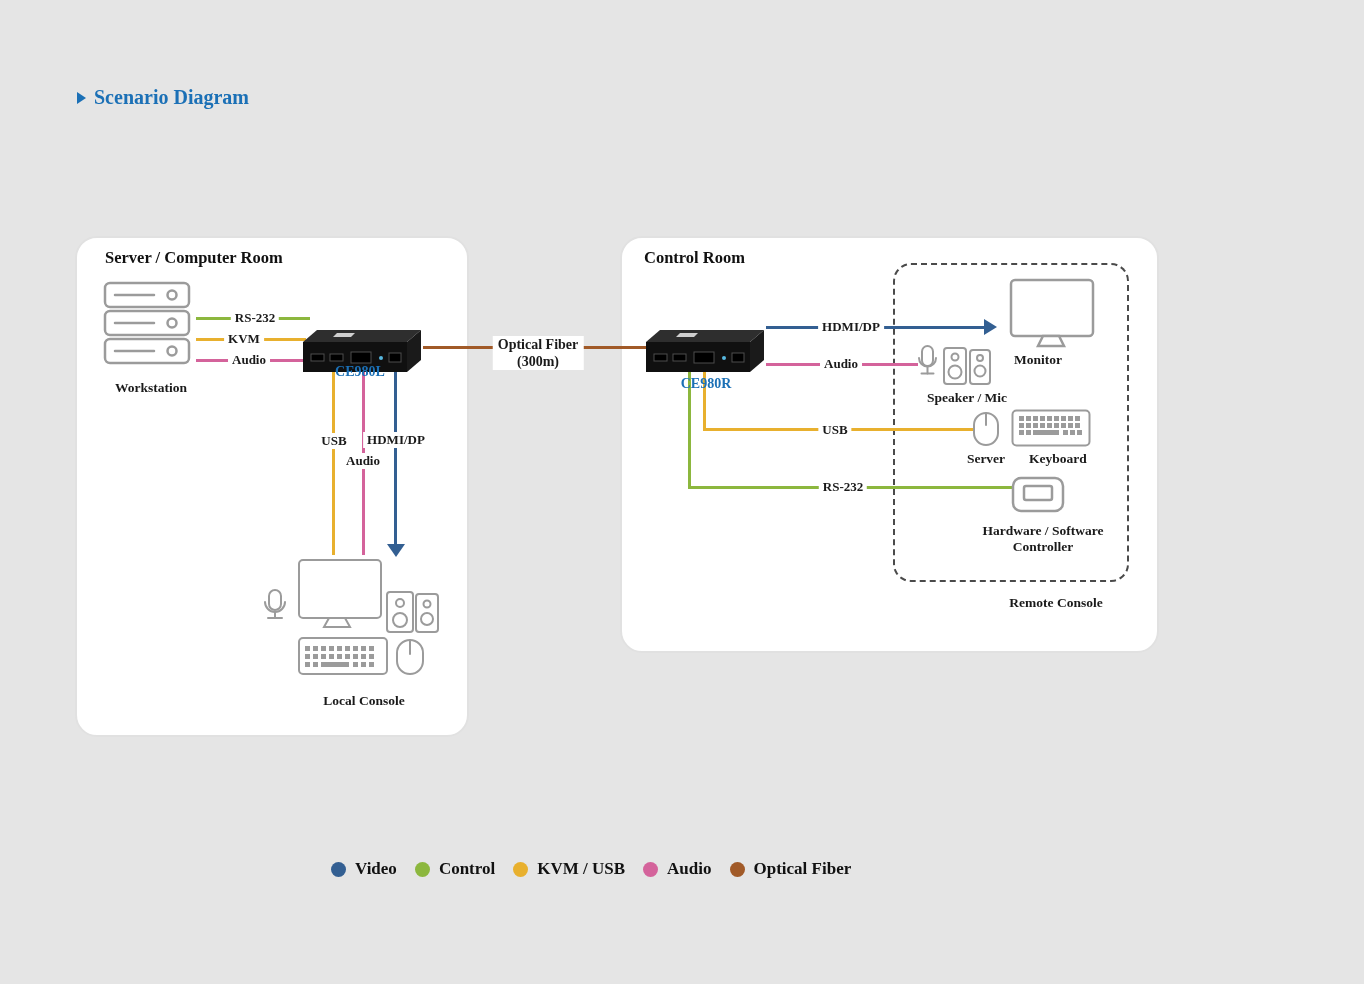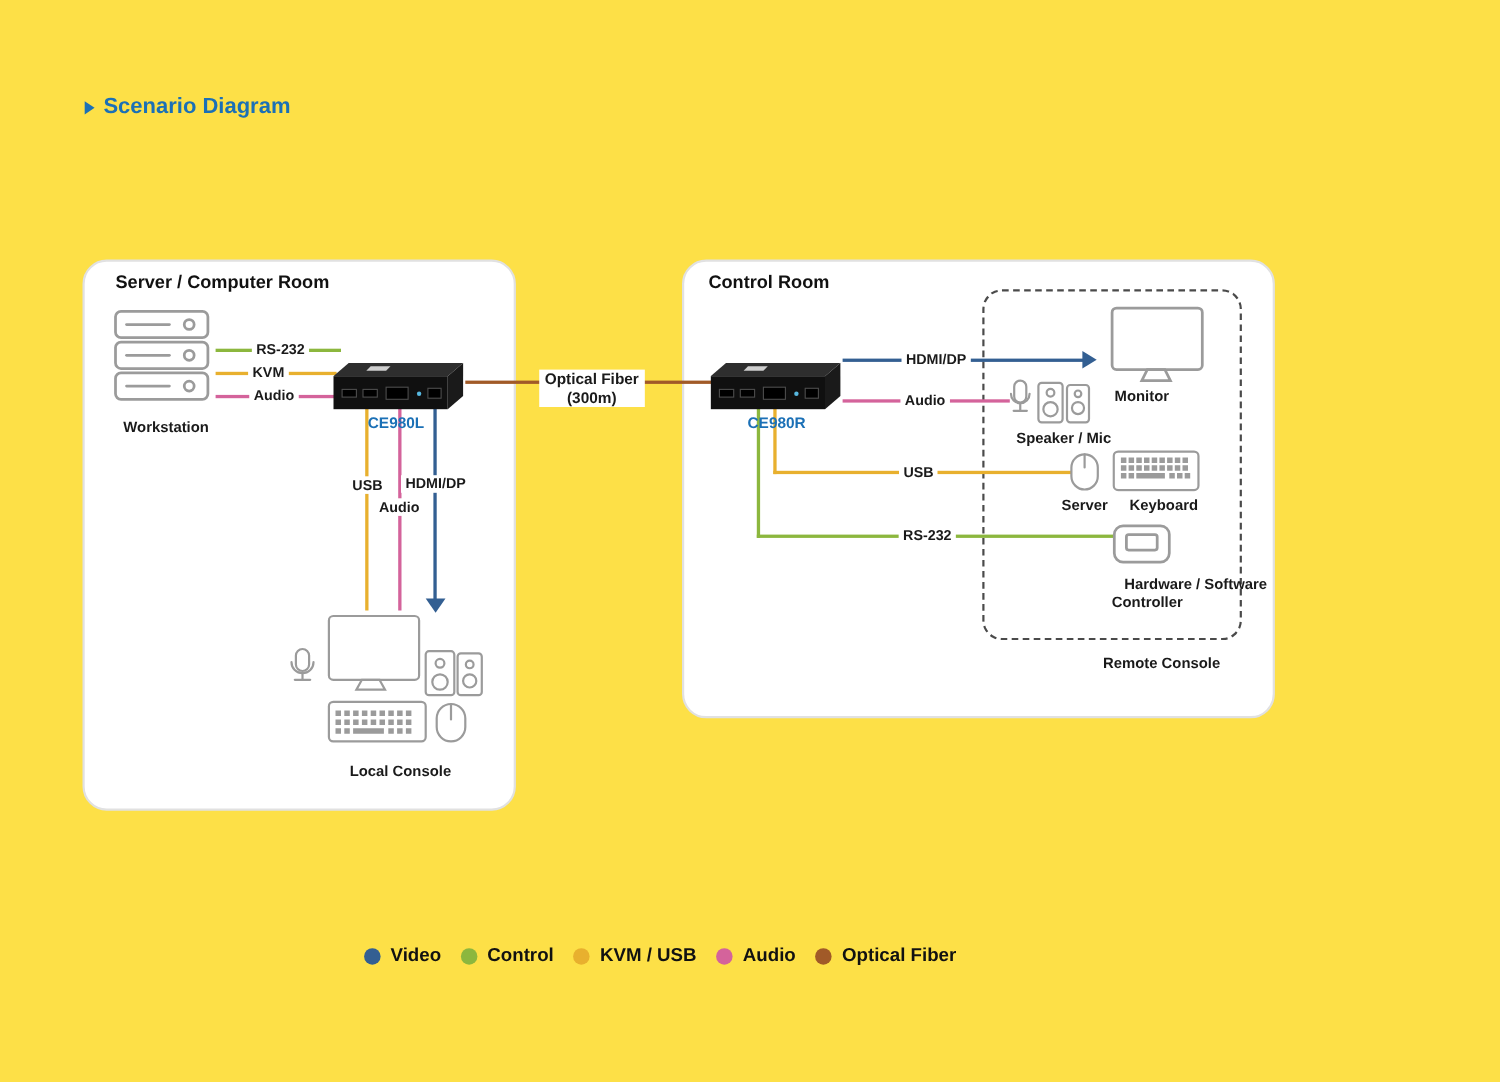--- a/index.html
+++ b/index.html
@@ -1,18 +1,18 @@
 <!DOCTYPE html>
 <html><head>
 <meta charset="utf-8">
 <style>
   html,body { margin:0; padding:0; background:#fff; }
   .page {
-    position:relative; width:1364px; height:984px; background:#fde047;
-    font-family:Liberation Sans, sans-serif; color:#1a1a1a; overflow:hidden;
+    position:relative; width:1364px; height:984px; background:#e5e5e5;
+    font-family:Liberation Serif, serif; color:#1a1a1a; overflow:hidden;
   }
 
   
   .main-title { position:absolute; left:94px; top:86px; font-size:20px; font-weight:bold; color:#1b70b6; }
   .title-bullet { position:absolute; left:77px; top:92px; width:0; height:0;
     border-left:9px solid #1b70b6; border-top:6px solid transparent; border-bottom:6px solid transparent; }
 
   
   .room-box { position:absolute; border:2px solid #e1e1e1; border-radius:22px; background:#fff; z-index:0; }
   .room-title { position:absolute; font-size:16.5px; font-weight:bold; color:#111; z-index:3; white-space:nowrap; }
@@ -85,21 +85,21 @@
     <polygon points="14,2 118,2 104,14 0,14" fill="#2e2e2e"></polygon>
     <polygon points="104,14 118,2 118,32 104,44" fill="#1a1a1a"></polygon>
     <rect x="0" y="14" width="104" height="30" fill="#101010"></rect>
     <polygon points="34,5 52,5 48,9 30,9" fill="#cfcfcf"></polygon>
     <rect x="8" y="26" width="13" height="7" fill="#000" stroke="#4d4d4d"></rect>
     <rect x="27" y="26" width="13" height="7" fill="#000" stroke="#4d4d4d"></rect>
     <rect x="48" y="24" width="20" height="11" fill="#000" stroke="#4d4d4d"></rect>
     <circle cx="78" cy="30" r="2" fill="#57b8e0"></circle>
     <rect x="86" y="25" width="12" height="9" fill="#000" stroke="#4d4d4d"></rect>
   </svg>
-  <div class="dev-label" style="left:300px; top:376px;">CE980L</div>
+  <div class="dev-label" style="left:300px; top:364px;">CE980L</div>
 
   <div class="vline" style="left: 332px; top: 370px; height: 185px; background: rgb(232, 176, 46);"></div>
   <div class="vline" style="left: 362px; top: 370px; height: 185px; background: rgb(212, 99, 155);"></div>
   <div class="vline" style="left: 394px; top: 370px; height: 176px; background: rgb(51, 95, 146);"></div>
   <div class="arrow-down" style="left:387px; top:544px;"></div>
   <div class="lbl" style="left:334px; top:441px;">USB</div>
   <div class="lbl" style="left:396px; top:440px;">HDMI/DP</div>
   <div class="lbl" style="left:363px; top:461px;">Audio</div>
 
   <svg class="icon" style="left:263px; top:558px;" width="178" height="120" viewBox="0 0 178 120">
@@ -210,21 +210,21 @@
       M8 21h5v5H8z M15 21h5v5h-5z M22 21h26v5H22z M52 21h5v5h-5z M59 21h5v5h-5z M66 21h5v5h-5z"></path>
   </svg>
   <div class="caption" style="left:1058px; top:459px;">Keyboard</div>
 
   <svg class="icon" style="left:1011px; top:476px;" width="56" height="40" viewBox="0 0 56 40">
     <g fill="#ffffff" stroke="#9b9b9b" stroke-width="2.5" stroke-linecap="round">
       <rect x="2" y="2" width="50" height="33" rx="8"></rect>
       <rect x="13" y="10" width="28" height="14" rx="2"></rect>
     </g>
   </svg>
-  <div class="caption" style="left:1043px; top:531px;margin-left:44px;">Hardware / Software</div>
+  <div class="caption" style="left:1043px; top:531px;">Hardware / Software</div>
   <div class="caption" style="left:1043px; top:547px;">Controller</div>
 
   <div class="legend">
     <div class="legend-item">
       <span class="legend-dot" style="background: rgb(51, 95, 146);"></span>
       <span class="legend-label">Video</span>
     </div>
     <div class="legend-item">
       <span class="legend-dot" style="background: rgb(140, 183, 62);"></span>
       <span class="legend-label">Control</span>

